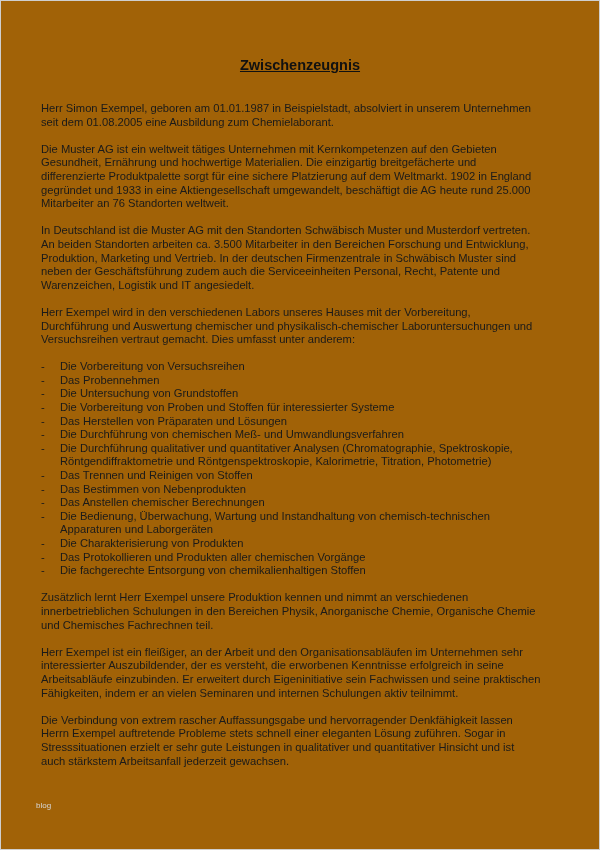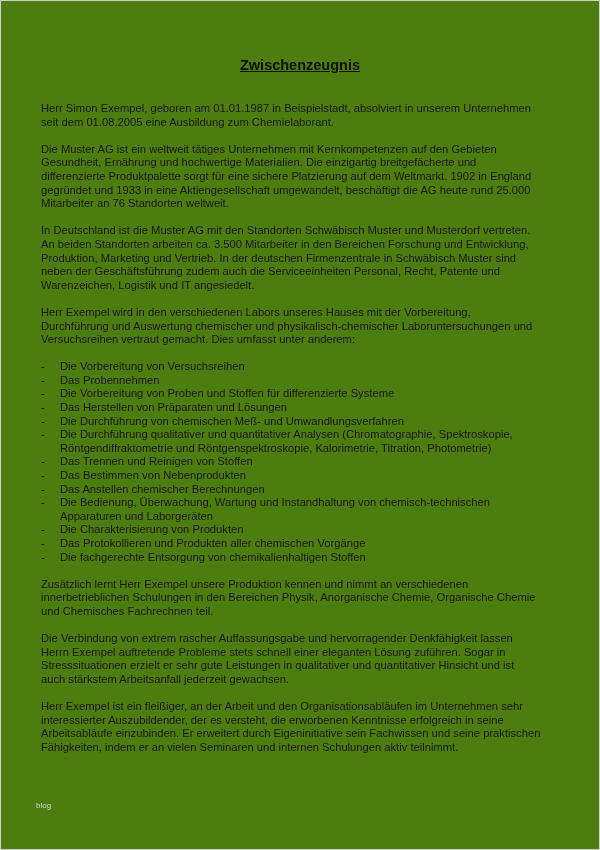--- a/index.html
+++ b/index.html
@@ -6,21 +6,21 @@
     body {
       width: 600px; height: 850px; overflow: hidden;
       background: #f4f4f4;
       font-family: "Liberation Sans", sans-serif;
       color: #1a1a1a;
     }
     .page {
       position: relative;
       width: 598px; height: 848px;
       border: 1px solid #cfcfcf;
-      background: #4d7c0f;
+      background: #a16207;
     }
     .title {
       position: absolute; left: 0; right: 0; top: 56px;
       text-align: center;
       font-weight: bold; font-size: 14.5px;
       text-decoration: underline;
       color: #111;
     }
     .content {
       position: absolute; left: 40px; top: 101px; width: 500px;
@@ -43,33 +43,33 @@
 
   <div class="content">
     <p class="para">Herr Simon Exempel, geboren am 01.01.1987 in Beispielstadt, absolviert in unserem Unternehmen seit dem 01.08.2005 eine Ausbildung zum Chemielaborant.</p>
     <p class="para">Die Muster AG ist ein weltweit tätiges Unternehmen mit Kernkompetenzen auf den Gebieten Gesundheit, Ernährung und hochwertige Materialien. Die einzigartig breitgefächerte und differenzierte Produktpalette sorgt für eine sichere Platzierung auf dem Weltmarkt. 1902 in England gegründet und 1933 in eine Aktiengesellschaft umgewandelt, beschäftigt die AG heute rund 25.000 Mitarbeiter an 76 Standorten weltweit.</p>
     <p class="para">In Deutschland ist die Muster AG mit den Standorten Schwäbisch Muster und Musterdorf vertreten. An beiden Standorten arbeiten ca. 3.500 Mitarbeiter in den Bereichen Forschung und Entwicklung, Produktion, Marketing und Vertrieb. In der deutschen Firmenzentrale in Schwäbisch Muster sind neben der Geschäftsführung zudem auch die Serviceeinheiten Personal, Recht, Patente und Warenzeichen, Logistik und IT angesiedelt.</p>
     <p class="para">Herr Exempel wird in den verschiedenen Labors unseres Hauses mit der Vorbereitung, Durchführung und Auswertung chemischer und physikalisch-chemischer Laboruntersuchungen und Versuchsreihen vertraut gemacht. Dies umfasst unter anderem:</p>
 
     <ul class="list">
       <li><span class="dash">-</span><span>Die Vorbereitung von Versuchsreihen</span></li>
       <li><span class="dash">-</span><span>Das Probennehmen</span></li>
-      <li><span class="dash">-</span></li>
-      <li><span class="dash">-</span><span>Die Vorbereitung von Proben und Stoffen für differenzierte Systeme</span></li>
+      <li><span class="dash">-</span><span>Die Untersuchung von Grundstoffen</span></li>
+      <li><span class="dash">-</span><span>Die Vorbereitung von Proben und Stoffen für interessierter Systeme</span></li>
       <li><span class="dash">-</span><span>Das Herstellen von Präparaten und Lösungen</span></li>
       <li><span class="dash">-</span><span>Die Durchführung von chemischen Meß- und Umwandlungsverfahren</span></li>
       <li><span class="dash">-</span><span>Die Durchführung qualitativer und quantitativer Analysen (Chromatographie, Spektroskopie, Röntgendiffraktometrie und Röntgenspektroskopie, Kalorimetrie, Titration, Photometrie)</span></li>
       <li><span class="dash">-</span><span>Das Trennen und Reinigen von Stoffen</span></li>
       <li><span class="dash">-</span><span>Das Bestimmen von Nebenprodukten</span></li>
       <li><span class="dash">-</span><span>Das Anstellen chemischer Berechnungen</span></li>
       <li><span class="dash">-</span><span>Die Bedienung, Überwachung, Wartung und Instandhaltung von chemisch-technischen Apparaturen und Laborgeräten</span></li>
       <li><span class="dash">-</span><span>Die Charakterisierung von Produkten</span></li>
       <li><span class="dash">-</span><span>Das Protokollieren und Produkten aller chemischen Vorgänge</span></li>
       <li><span class="dash">-</span><span>Die fachgerechte Entsorgung von chemikalienhaltigen Stoffen</span></li>
     </ul>
 
     <p class="para">Zusätzlich lernt Herr Exempel unsere Produktion kennen und nimmt an verschiedenen innerbetrieblichen Schulungen in den Bereichen Physik, Anorganische Chemie, Organische Chemie und Chemisches Fachrechnen teil.</p>
+    <p class="para">Herr Exempel ist ein fleißiger, an der Arbeit und den Organisationsabläufen im Unternehmen sehr interessierter Auszubildender, der es versteht, die erworbenen Kenntnisse erfolgreich in seine Arbeitsabläufe einzubinden. Er erweitert durch Eigeninitiative sein Fachwissen und seine praktischen Fähigkeiten, indem er an vielen Seminaren und internen Schulungen aktiv teilnimmt.</p>
     <p class="para">Die Verbindung von extrem rascher Auffassungsgabe und hervorragender Denkfähigkeit lassen Herrn Exempel auftretende Probleme stets schnell einer eleganten Lösung zuführen. Sogar in Stresssituationen erzielt er sehr gute Leistungen in qualitativer und quantitativer Hinsicht und ist auch stärkstem Arbeitsanfall jederzeit gewachsen.</p>
-    <p class="para">Herr Exempel ist ein fleißiger, an der Arbeit und den Organisationsabläufen im Unternehmen sehr interessierter Auszubildender, der es versteht, die erworbenen Kenntnisse erfolgreich in seine Arbeitsabläufe einzubinden. Er erweitert durch Eigeninitiative sein Fachwissen und seine praktischen Fähigkeiten, indem er an vielen Seminaren und internen Schulungen aktiv teilnimmt.</p>
   </div>
 
   <div class="watermark">blog</div>
 </div>
 
 </body></html>

